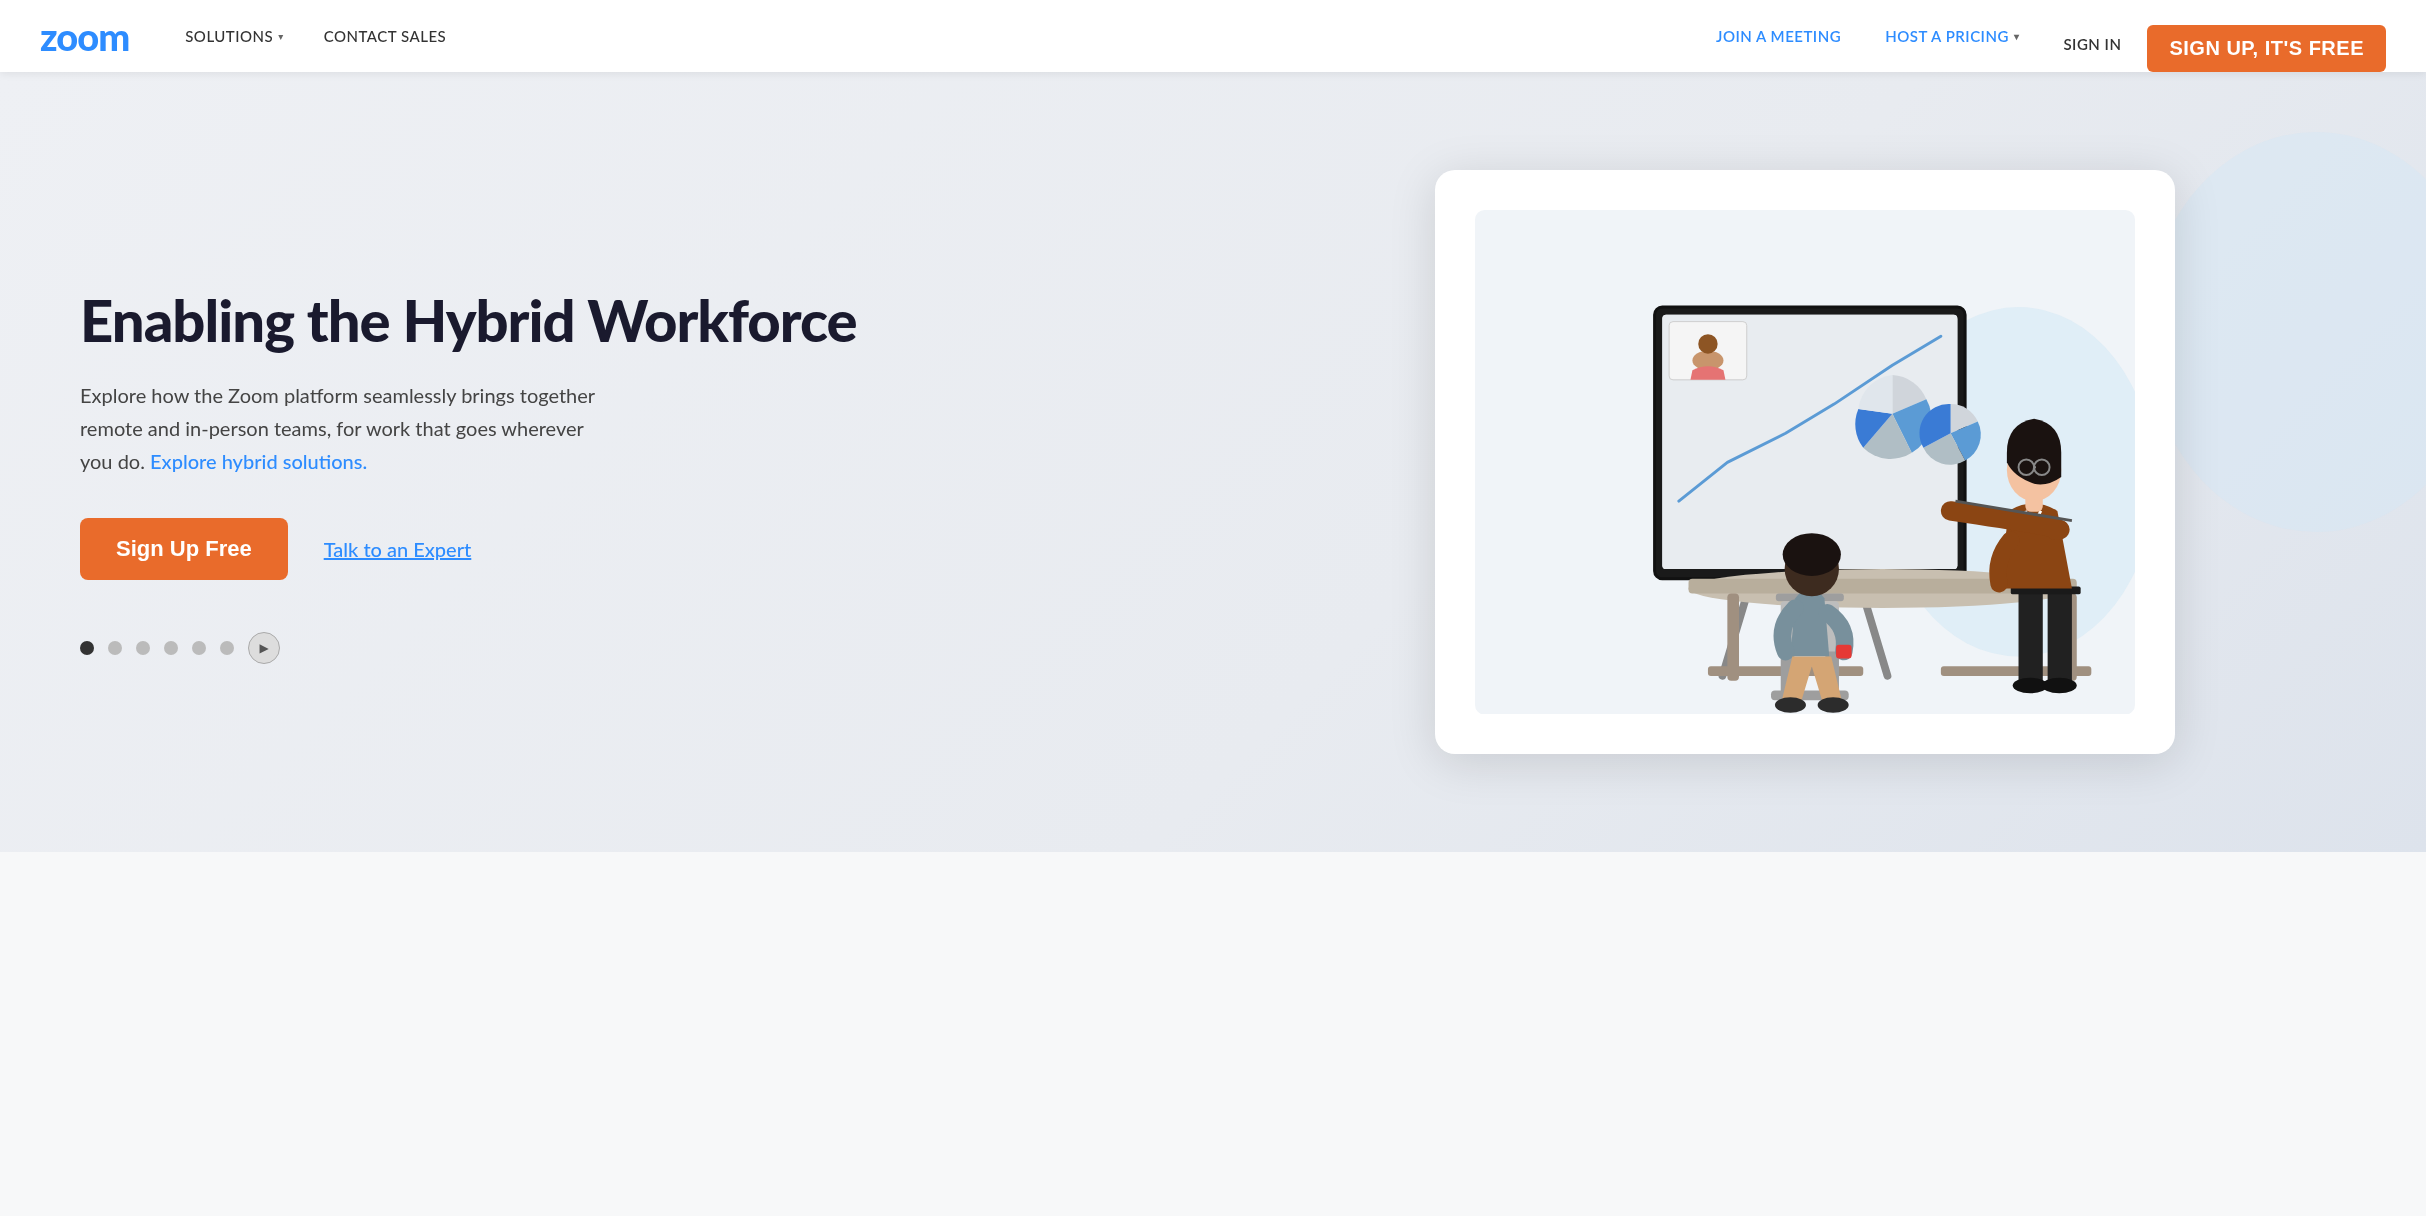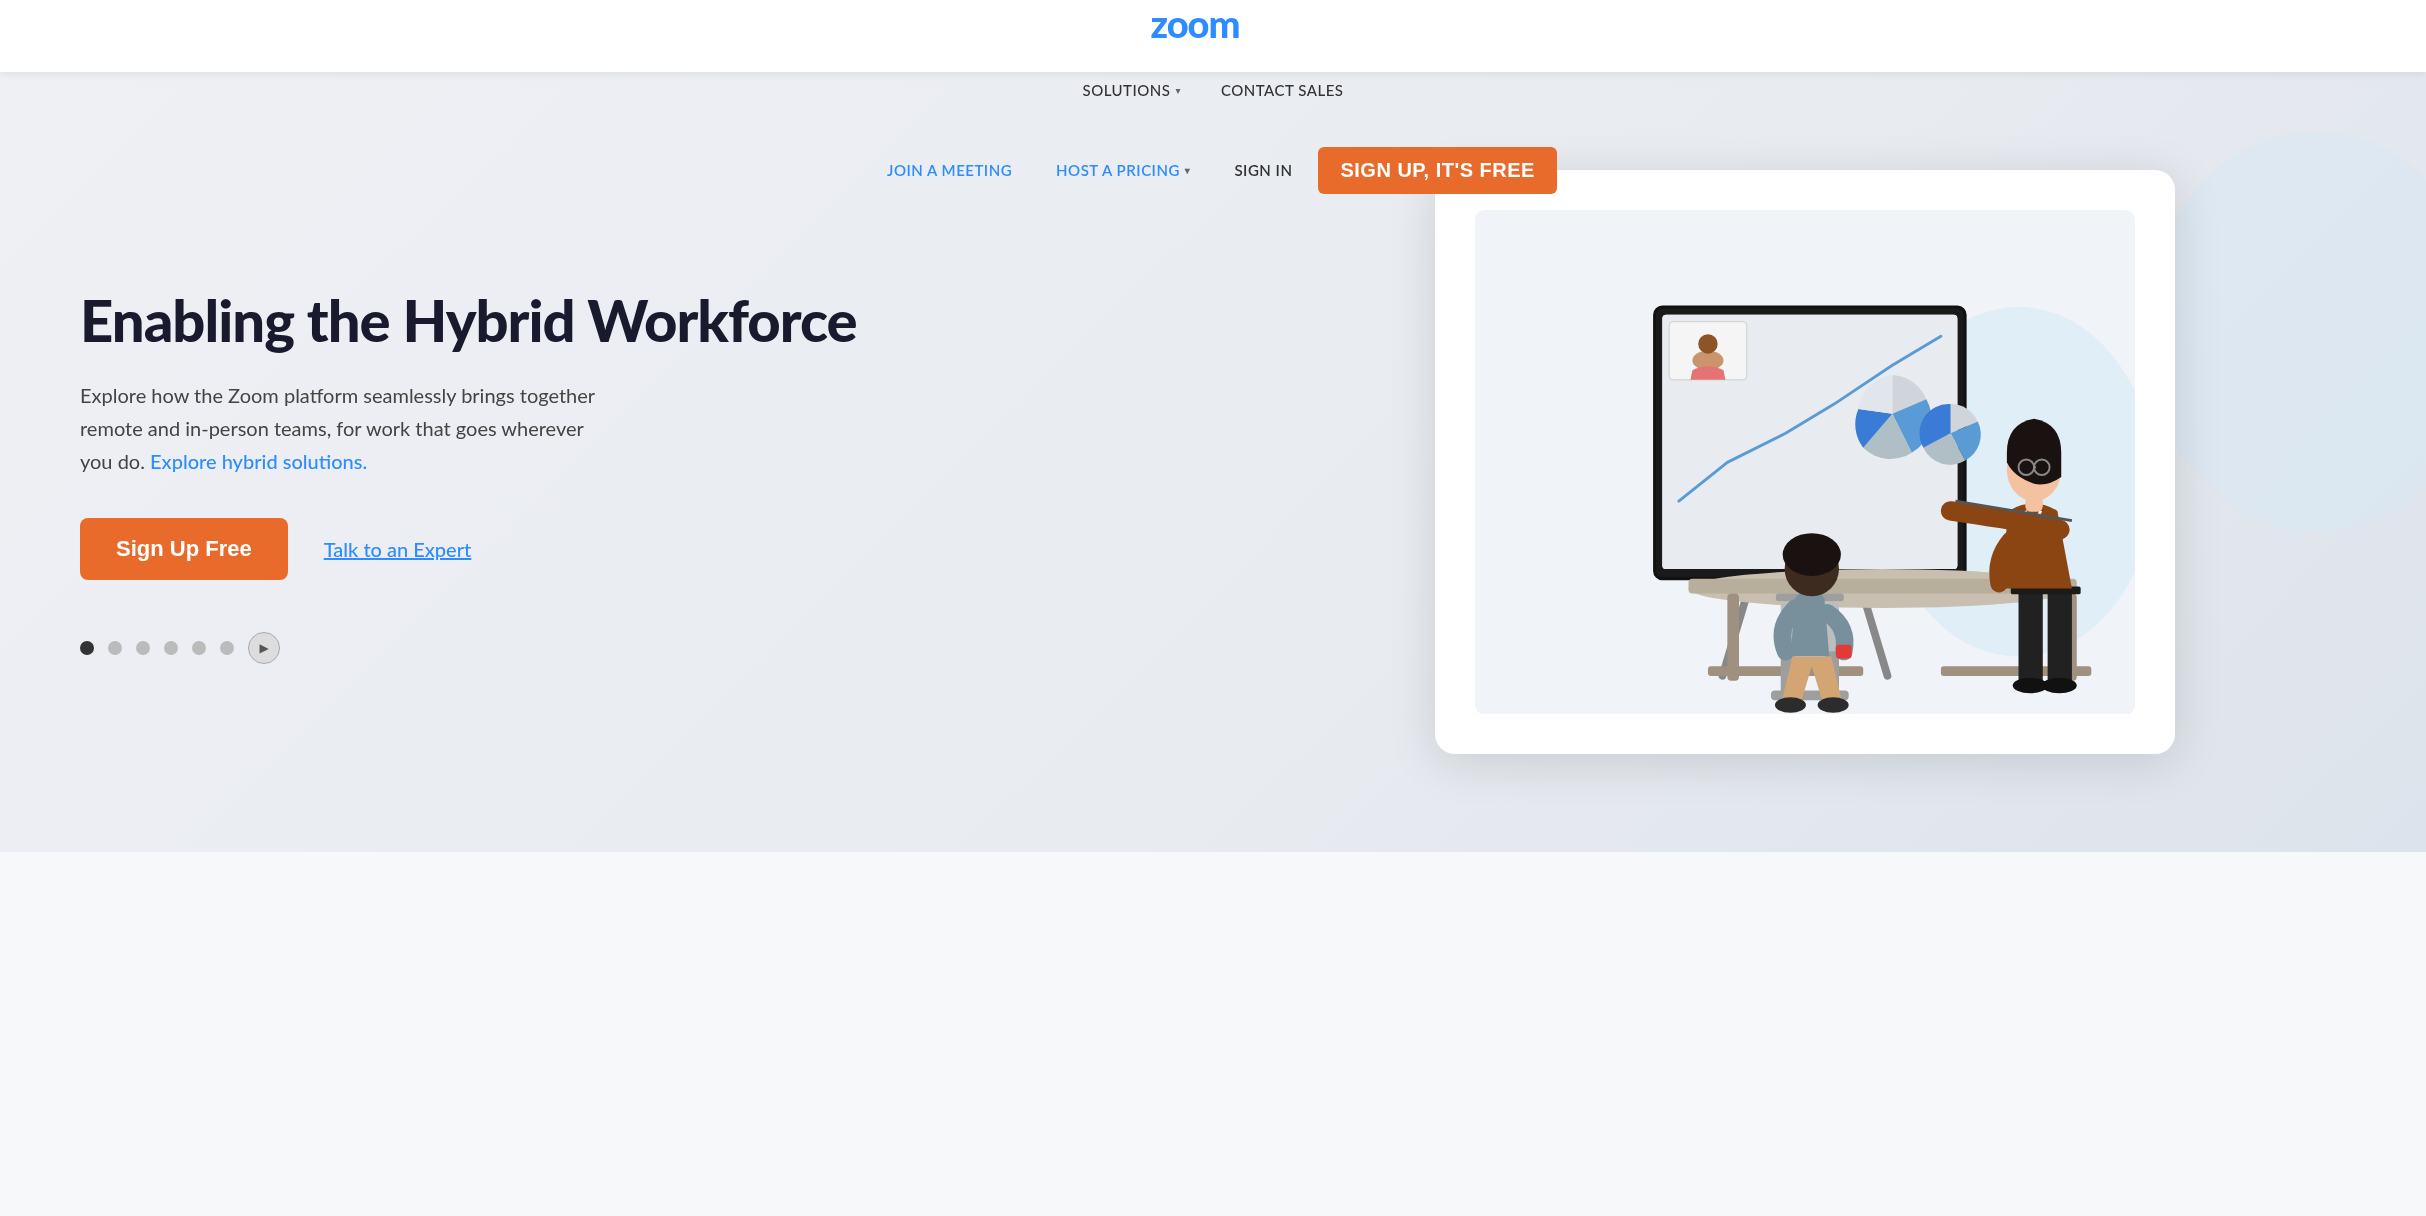--- a/index.html
+++ b/index.html
@@ -8,21 +8,20 @@
     
     .navbar {
       background: #fff;
       display: flex;
       align-items: center;
       padding: 0 40px;
       height: 72px;
       box-shadow: 0 2px 8px rgba(0,0,0,0.07);
       position: relative;
       z-index: 10;
-      flex-direction: column;
     }
     .navbar-logo {
       margin-right: 36px;
     }
     .navbar-logo-text {
       font-size: 38px;
       font-weight: 900;
       color: #2D8CFF;
       letter-spacing: -1px;
     }
@@ -45,21 +44,21 @@
       height: 88px;
       cursor: pointer;
       white-space: nowrap;
     }
     .nav-chevron {
       font-size: 10px;
       color: #666;
     }
     .navbar-right-links {
       display: flex;
-      align-items: center;
+      align-items: flex-end;
       gap: 8px;
     }
     .nav-link-blue {
       font-size: 15px;
       color: #2D8CFF;
       text-decoration: none;
       padding: 0 18px;
       font-weight: 600;
       letter-spacing: 0.5px;
       display: flex;

